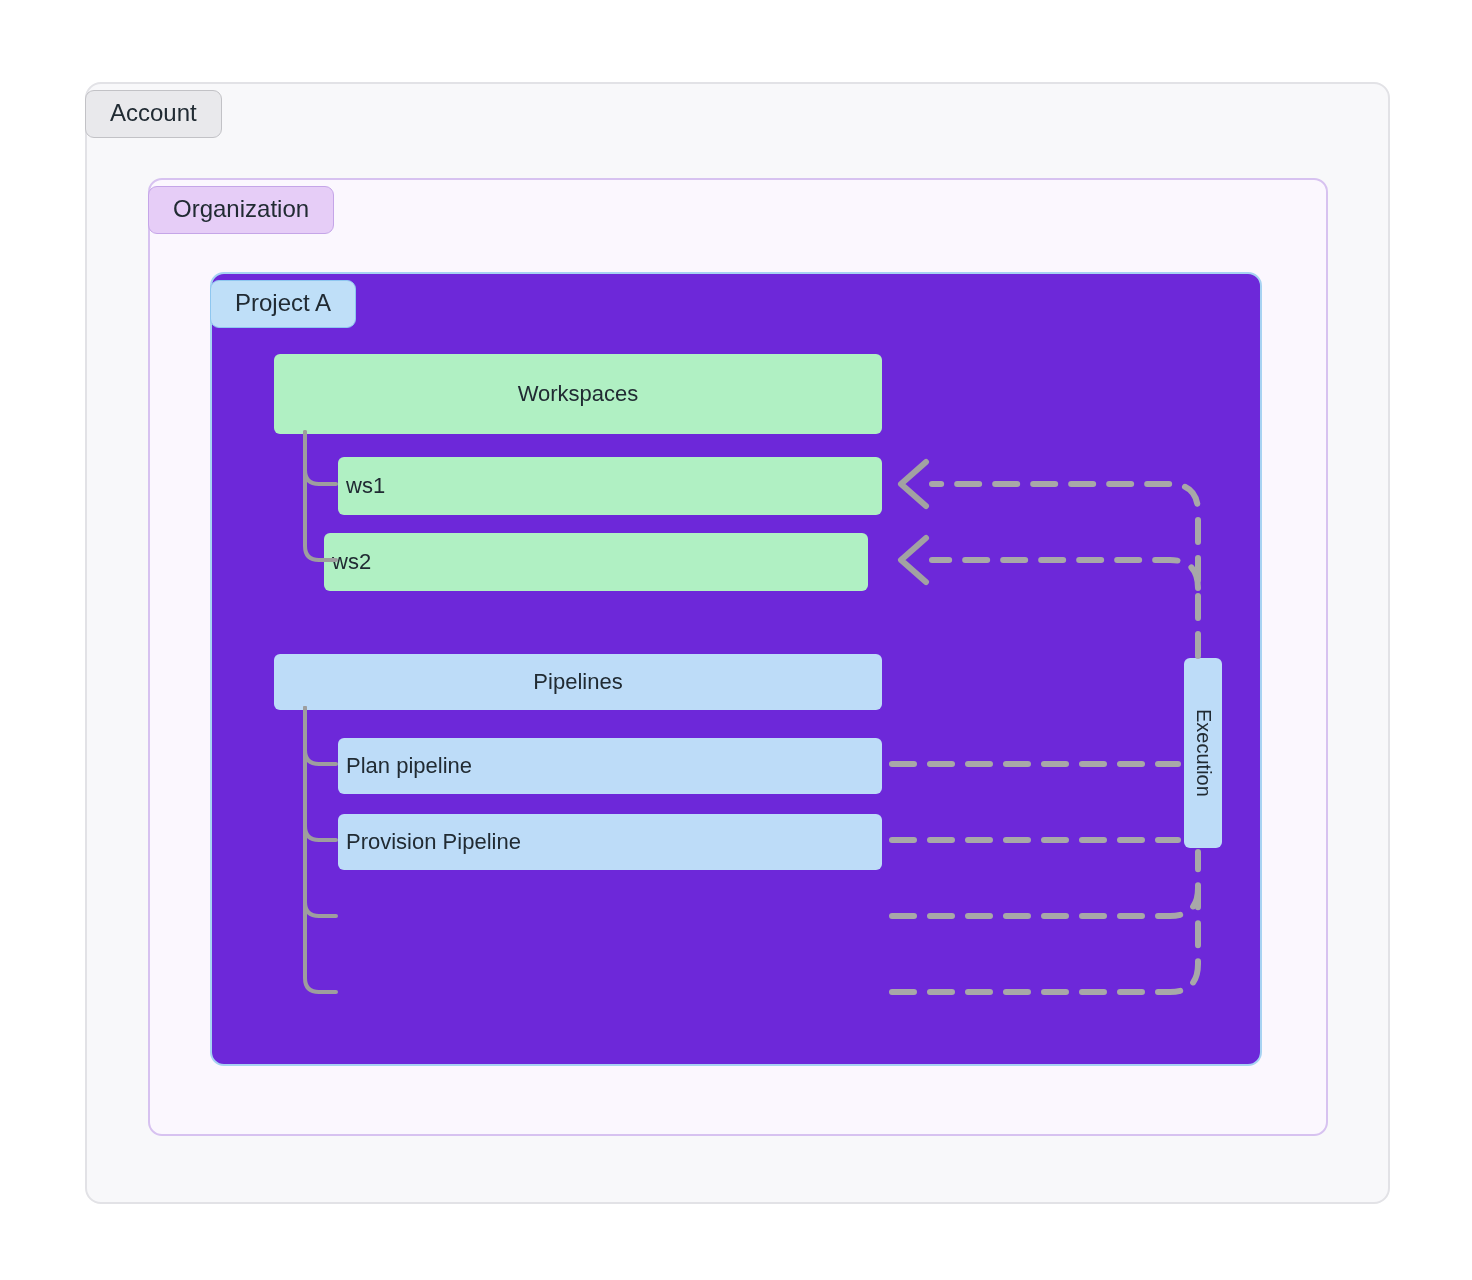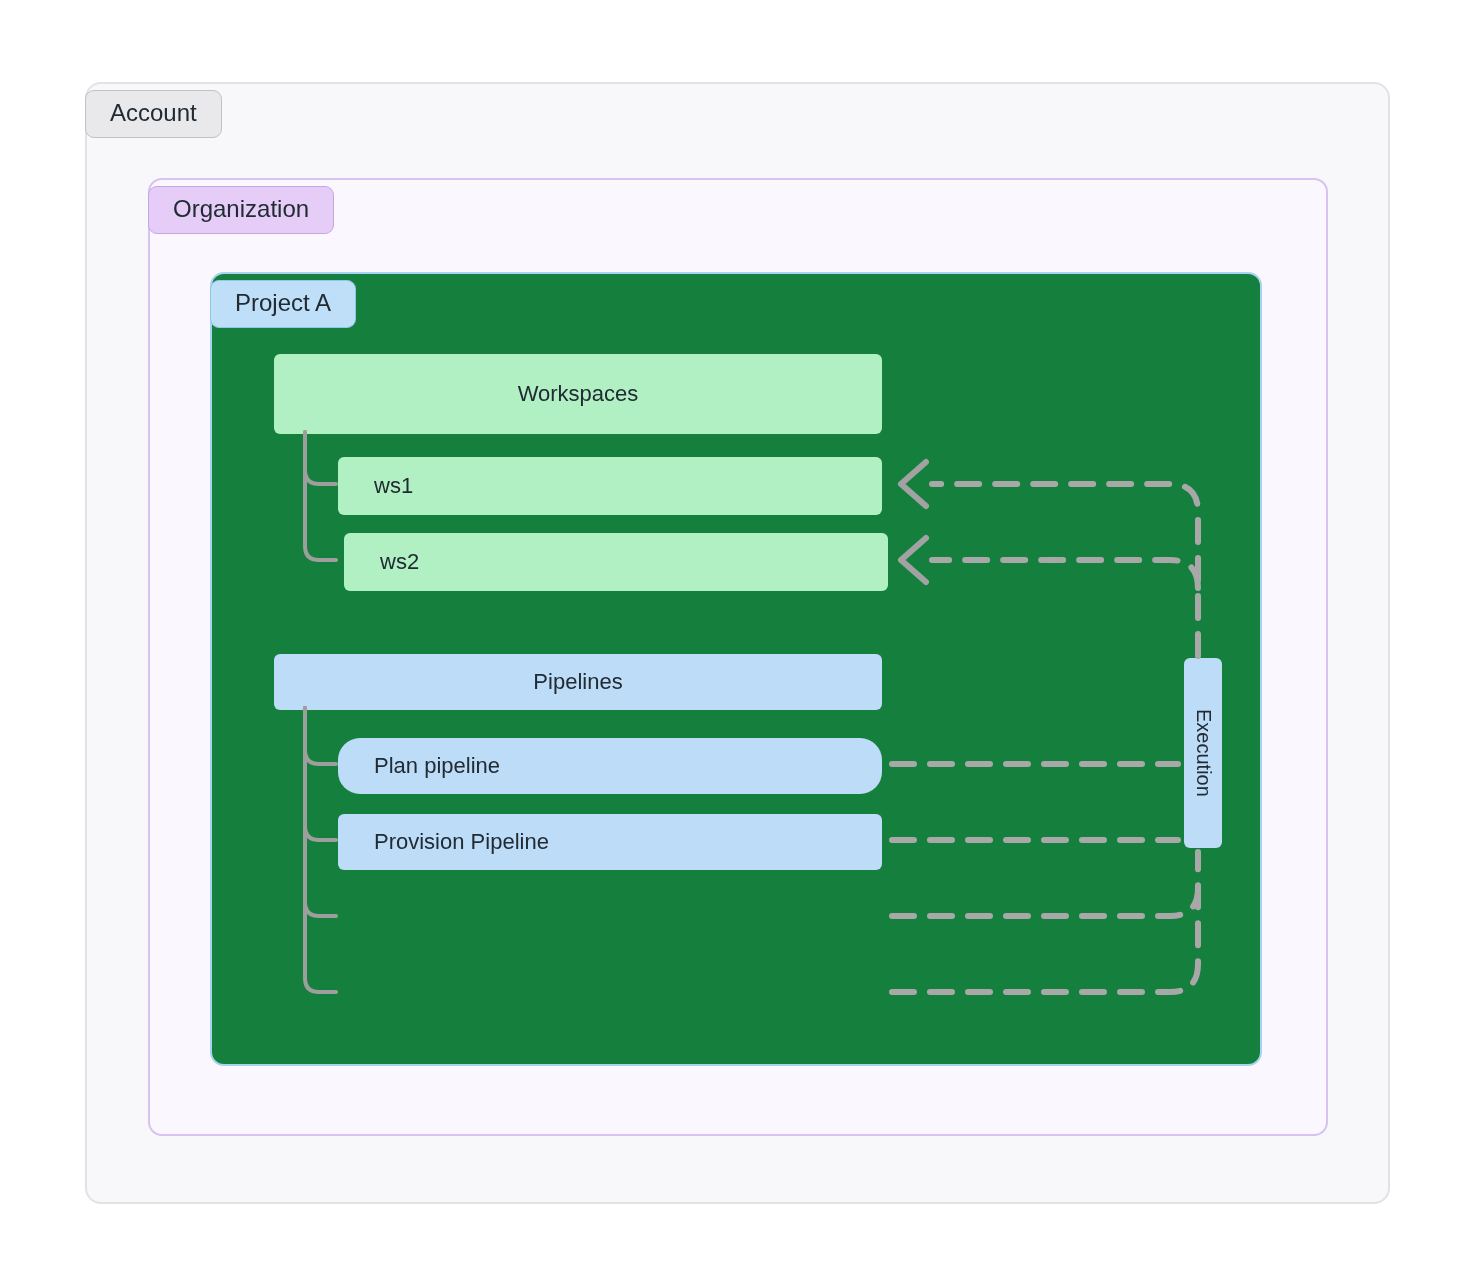--- a/index.html
+++ b/index.html
@@ -18,21 +18,21 @@
   .account{
     left:85px;top:82px;width:1305px;height:1122px;
     background:#f8f8fa;border:2px solid #e2e2e6;
   }
   .organization{
     left:61px;top:94px;width:1180px;height:958px;
     background:#fbf7fe;border:2px solid #d7c2f0;border-radius:14px;
   }
   .project{
     left:60px;top:92px;width:1052px;height:794px;
-    background:#15803d;border:2px solid #a7d3f2;border-radius:14px;
+    background:#6d28d9;border:2px solid #a7d3f2;border-radius:14px;
   }
 
   
   .corner-label{
     position:absolute;left:-2px;top:6px;
     font-size:24px;line-height:1;
     padding:10px 24px 12px 24px;
     border-radius:9px;
     white-space:nowrap;
     z-index:3;
@@ -44,30 +44,30 @@
   
   .node{
     position:absolute;
     border-radius:6px;
     display:flex;align-items:center;
     font-size:22px;
     white-space:pre;
     z-index:2;
   }
   .node.header{justify-content:center;}
-  .node.item{padding-left:36px;justify-content:flex-start;}
+  .node.item{padding-left:8px;justify-content:flex-start;}
   .green{background:#b0f0c3;}
   .blue{background:#bddcf8;}
 
   .ws-header{left:62px;top:80px;width:608px;height:80px;}
   .ws1{left:126px;top:183px;width:544px;height:58px;}
-  .ws2{left:132px;top:259px;width:544px;height:58px;}
+  .ws2{left:112px;top:259px;width:544px;height:58px;}
 
   .pl-header{left:62px;top:380px;width:608px;height:56px;text-align:right;}
-  .pl-plan{left:126px;top:464px;width:544px;height:56px;border-radius:22px;}
+  .pl-plan{left:126px;top:464px;width:544px;height:56px;}
   .pl-provision{left:126px;top:540px;width:544px;height:56px;}
   .pl-drift{left:126px;top:616px;width:544px;height:58px;}
   .pl-destroy{left:126px;top:692px;width:544px;height:56px;}
 
   .execution{
     left:972px;top:384px;width:38px;height:190px;
     justify-content:center;
     font-size:20px;
     writing-mode:vertical-rl;
     text-orientation:mixed;

